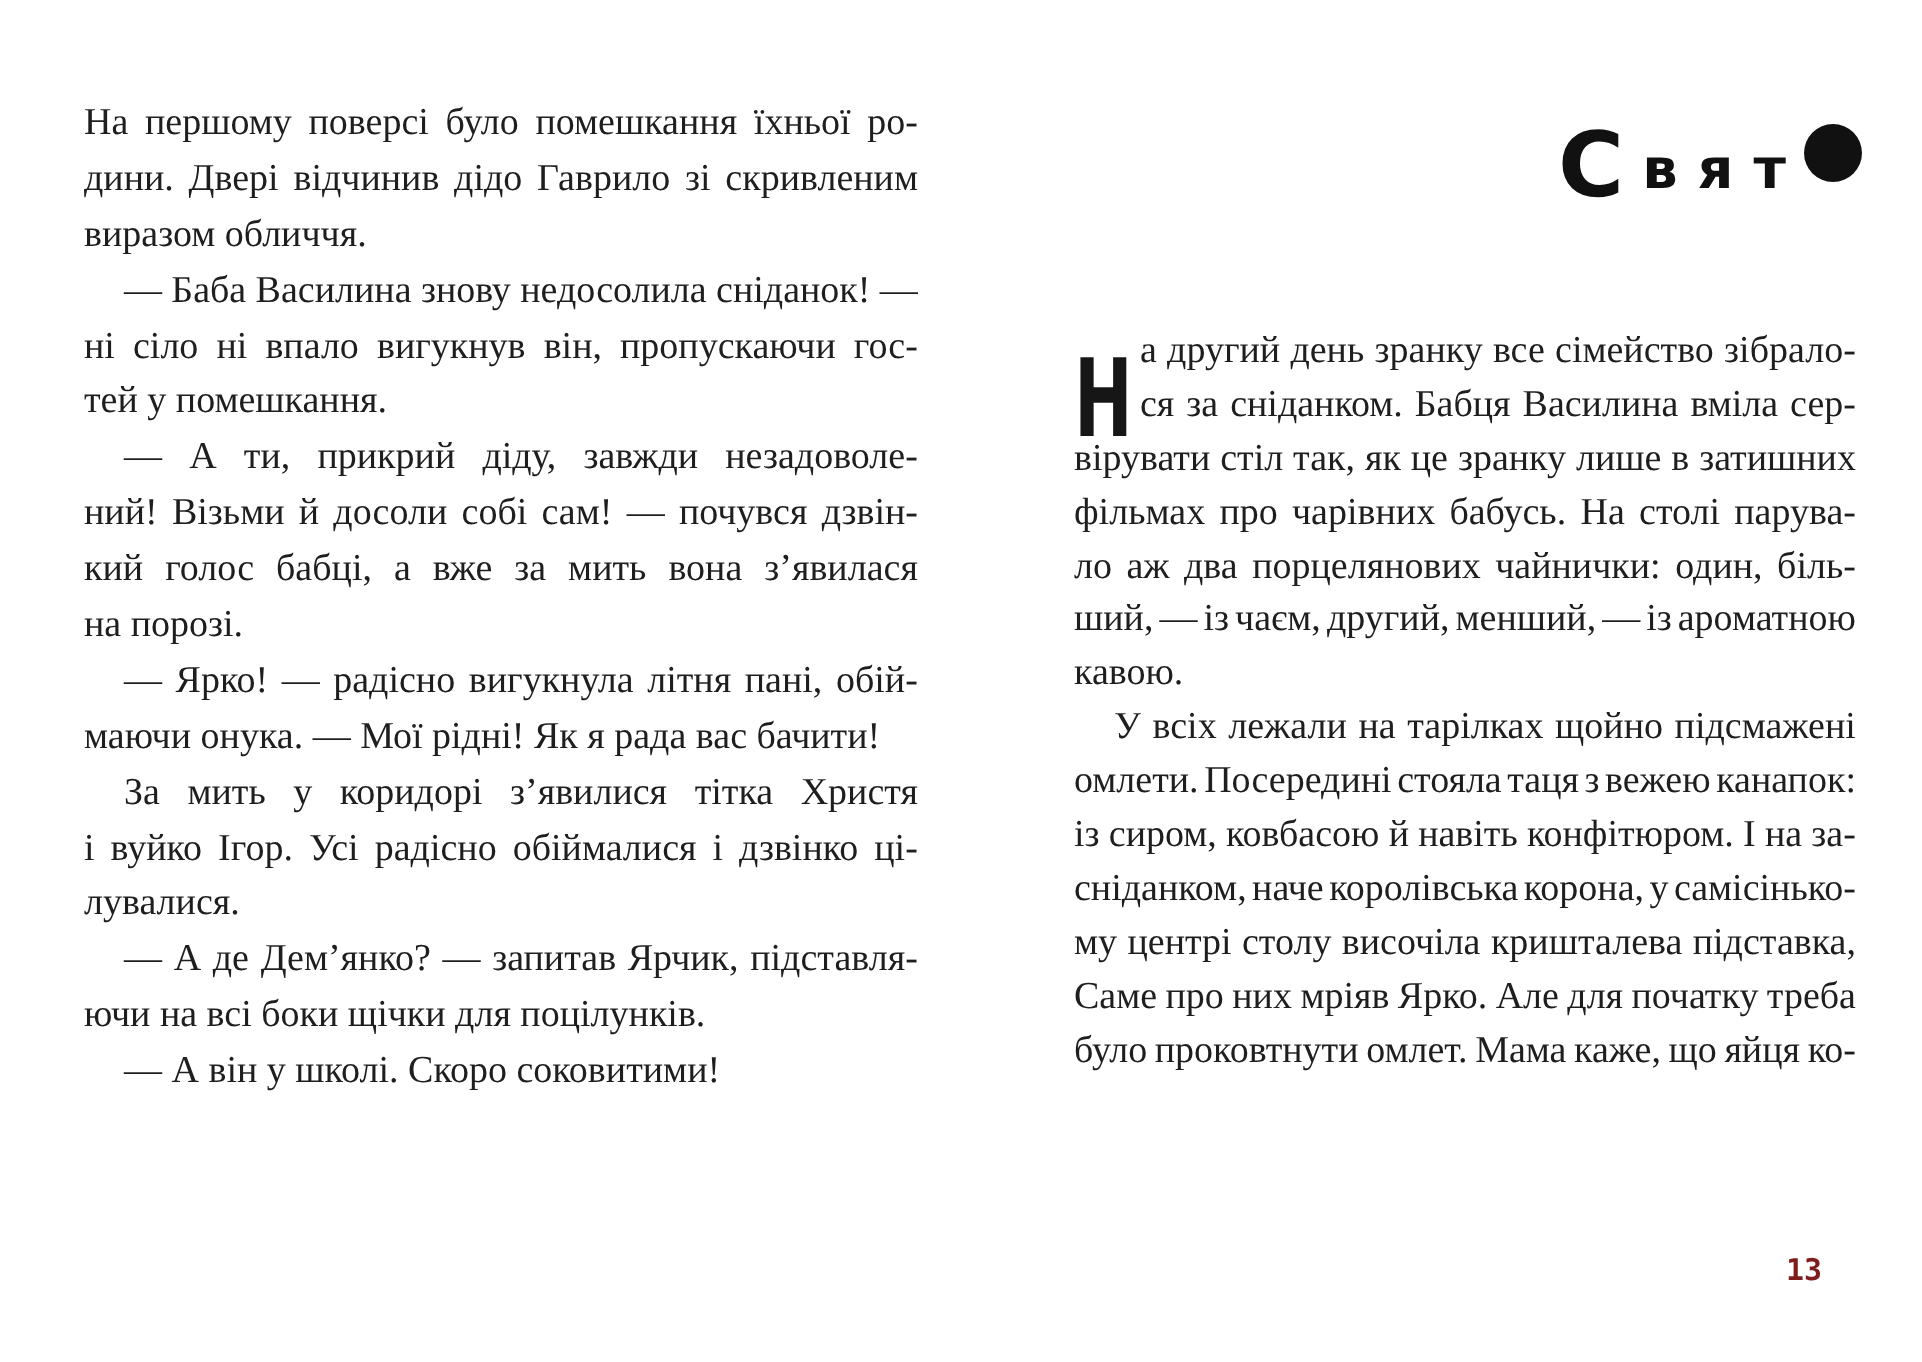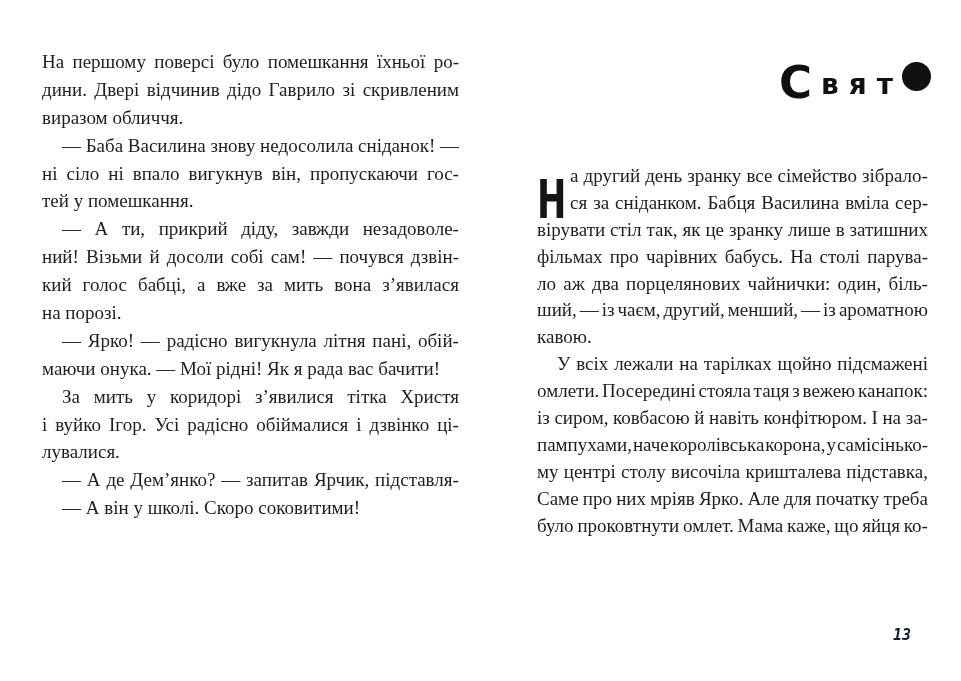--- a/index.html
+++ b/index.html
@@ -59,22 +59,21 @@
     margin-bottom:9px;
     color:transparent;
     overflow:hidden;
   }
   .page-number{
     position:absolute;
     top:626px;right:50px;
     font-family:"DejaVu Sans Mono", monospace;
     font-weight:bold;
     font-size:15px;
-    color:#0f172a;
-    font-style:italic;
+    color:#7f1d1d;
   }
 </style>
 </head>
 <body>
 
 <div class="spread">
 
   <div class="textblock lp" id="left-text">
       <div class="para">
         <div class="line j">
@@ -193,20 +192,21 @@
         <div class="line j indent">
           <span>—</span>
           <span>А</span>
           <span>де</span>
           <span>Дем’янко?</span>
           <span>—</span>
           <span>запитав</span>
           <span>Ярчик,</span>
           <span>підставля-</span>
         </div>
+        <div class="line">ючи на всі боки щічки для поцілунків.</div>
       </div>
       <div class="para">
         <div class="line indent">— А він у школі. Скоро соковитими!</div>
       </div>
     </div>
 
   <div class="title">
     <span class="t-cap">С</span>
     <span class="t-small">вят</span>
     <span class="t-dot">о</span>
@@ -299,21 +299,21 @@
           <span>сиром,</span>
           <span>ковбасою</span>
           <span>й</span>
           <span>навіть</span>
           <span>конфітюром.</span>
           <span>І</span>
           <span>на</span>
           <span>за-</span>
         </div>
         <div class="line j">
-          <span>пампухами,</span>
+          <span>сніданком,</span>
           <span>наче</span>
           <span>королівська</span>
           <span>корона,</span>
           <span>у</span>
           <span>самісінько-</span>
         </div>
         <div class="line j">
           <span>му</span>
           <span>центрі</span>
           <span>столу</span>

